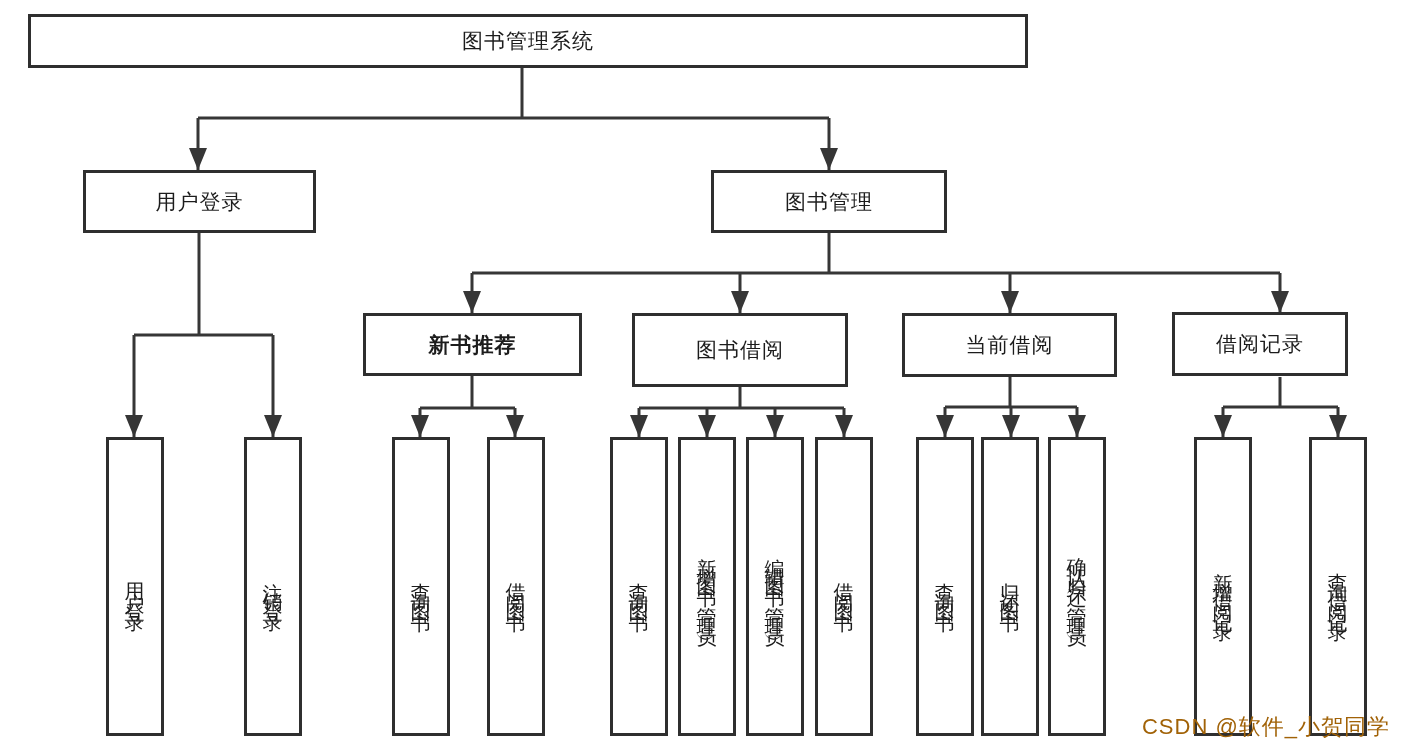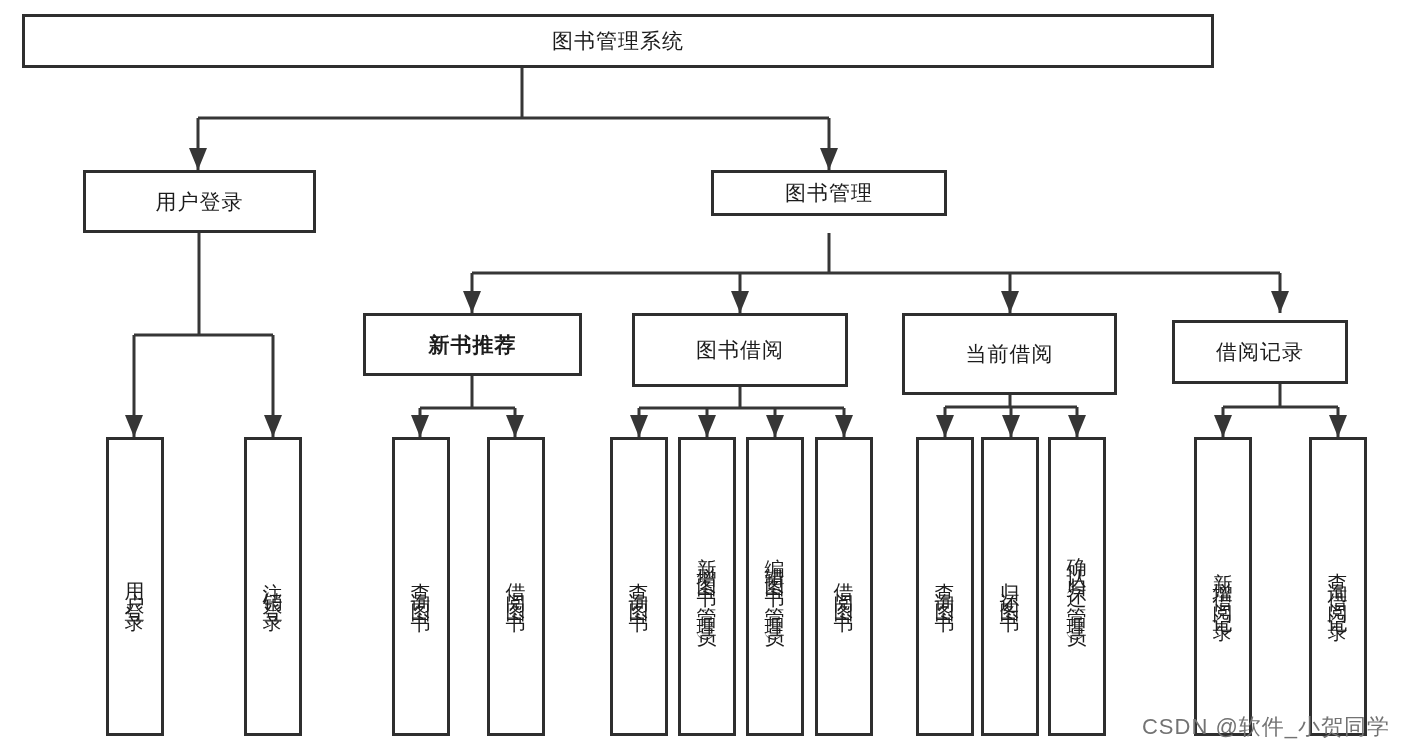--- a/index.html
+++ b/index.html
@@ -36,21 +36,21 @@
     font-size:20px;
     letter-spacing:10px;
     line-height:1;
     color:#1c1c1c;
     white-space:nowrap;
   }
   .watermark{
     position:absolute;
     right:15px;bottom:5px;
     font-size:22px;
-    color:#737373;
+    color:#a16207;
     letter-spacing:1px;
     z-index:3;
   }
 </style>
 </head>
 <body>
 
 <div class="canvas">
 
   <svg class="wires" viewBox="0 0 1405 747" fill="none" stroke="#363636" stroke-width="3">
@@ -103,41 +103,41 @@
     </g>
 
     <g>
       <path d="M1280,377 V407 M1223,407 H1338"></path>
       <path d="M1223,407 V437 M1338,407 V437"></path>
       <polygon points="1214,415 1232,415 1223,437" fill="#363636" stroke="none"></polygon>
       <polygon points="1329,415 1347,415 1338,437" fill="#363636" stroke="none"></polygon>
     </g>
   </svg>
 
-  <div class="node" style="left:22px;top:14px;width:1192px;height:54px;">
+  <div class="node" style="left:28px;top:14px;width:1000px;height:54px;">
     <span>图书管理系统</span>
   </div>
 
   <div class="node" style="left:83px;top:170px;width:233px;height:63px;">
     <span>用户登录</span>
   </div>
-  <div class="node" style="left:711px;top:170px;width:236px;height:46px;">
+  <div class="node" style="left:711px;top:170px;width:236px;height:63px;">
     <span>图书管理</span>
   </div>
 
   <div class="node" style="left:363px;top:313px;width:219px;height:63px;font-weight:bold;">
     <span>新书推荐</span>
   </div>
   <div class="node" style="left:632px;top:313px;width:216px;height:74px;">
     <span>图书借阅</span>
   </div>
-  <div class="node" style="left:902px;top:313px;width:215px;height:82px;">
+  <div class="node" style="left:902px;top:313px;width:215px;height:64px;">
     <span>当前借阅</span>
   </div>
-  <div class="node" style="left:1172px;top:320px;width:176px;height:64px;justify-content:center;">
+  <div class="node" style="left:1172px;top:312px;width:176px;height:64px;justify-content:center;">
     <span>借阅记录</span>
   </div>
 
   <div class="leaf" style="left:106px;">
     <span>用户登录</span>
   </div>
   <div class="leaf" style="left:244px;">
     <span>注销登录</span>
   </div>
 

